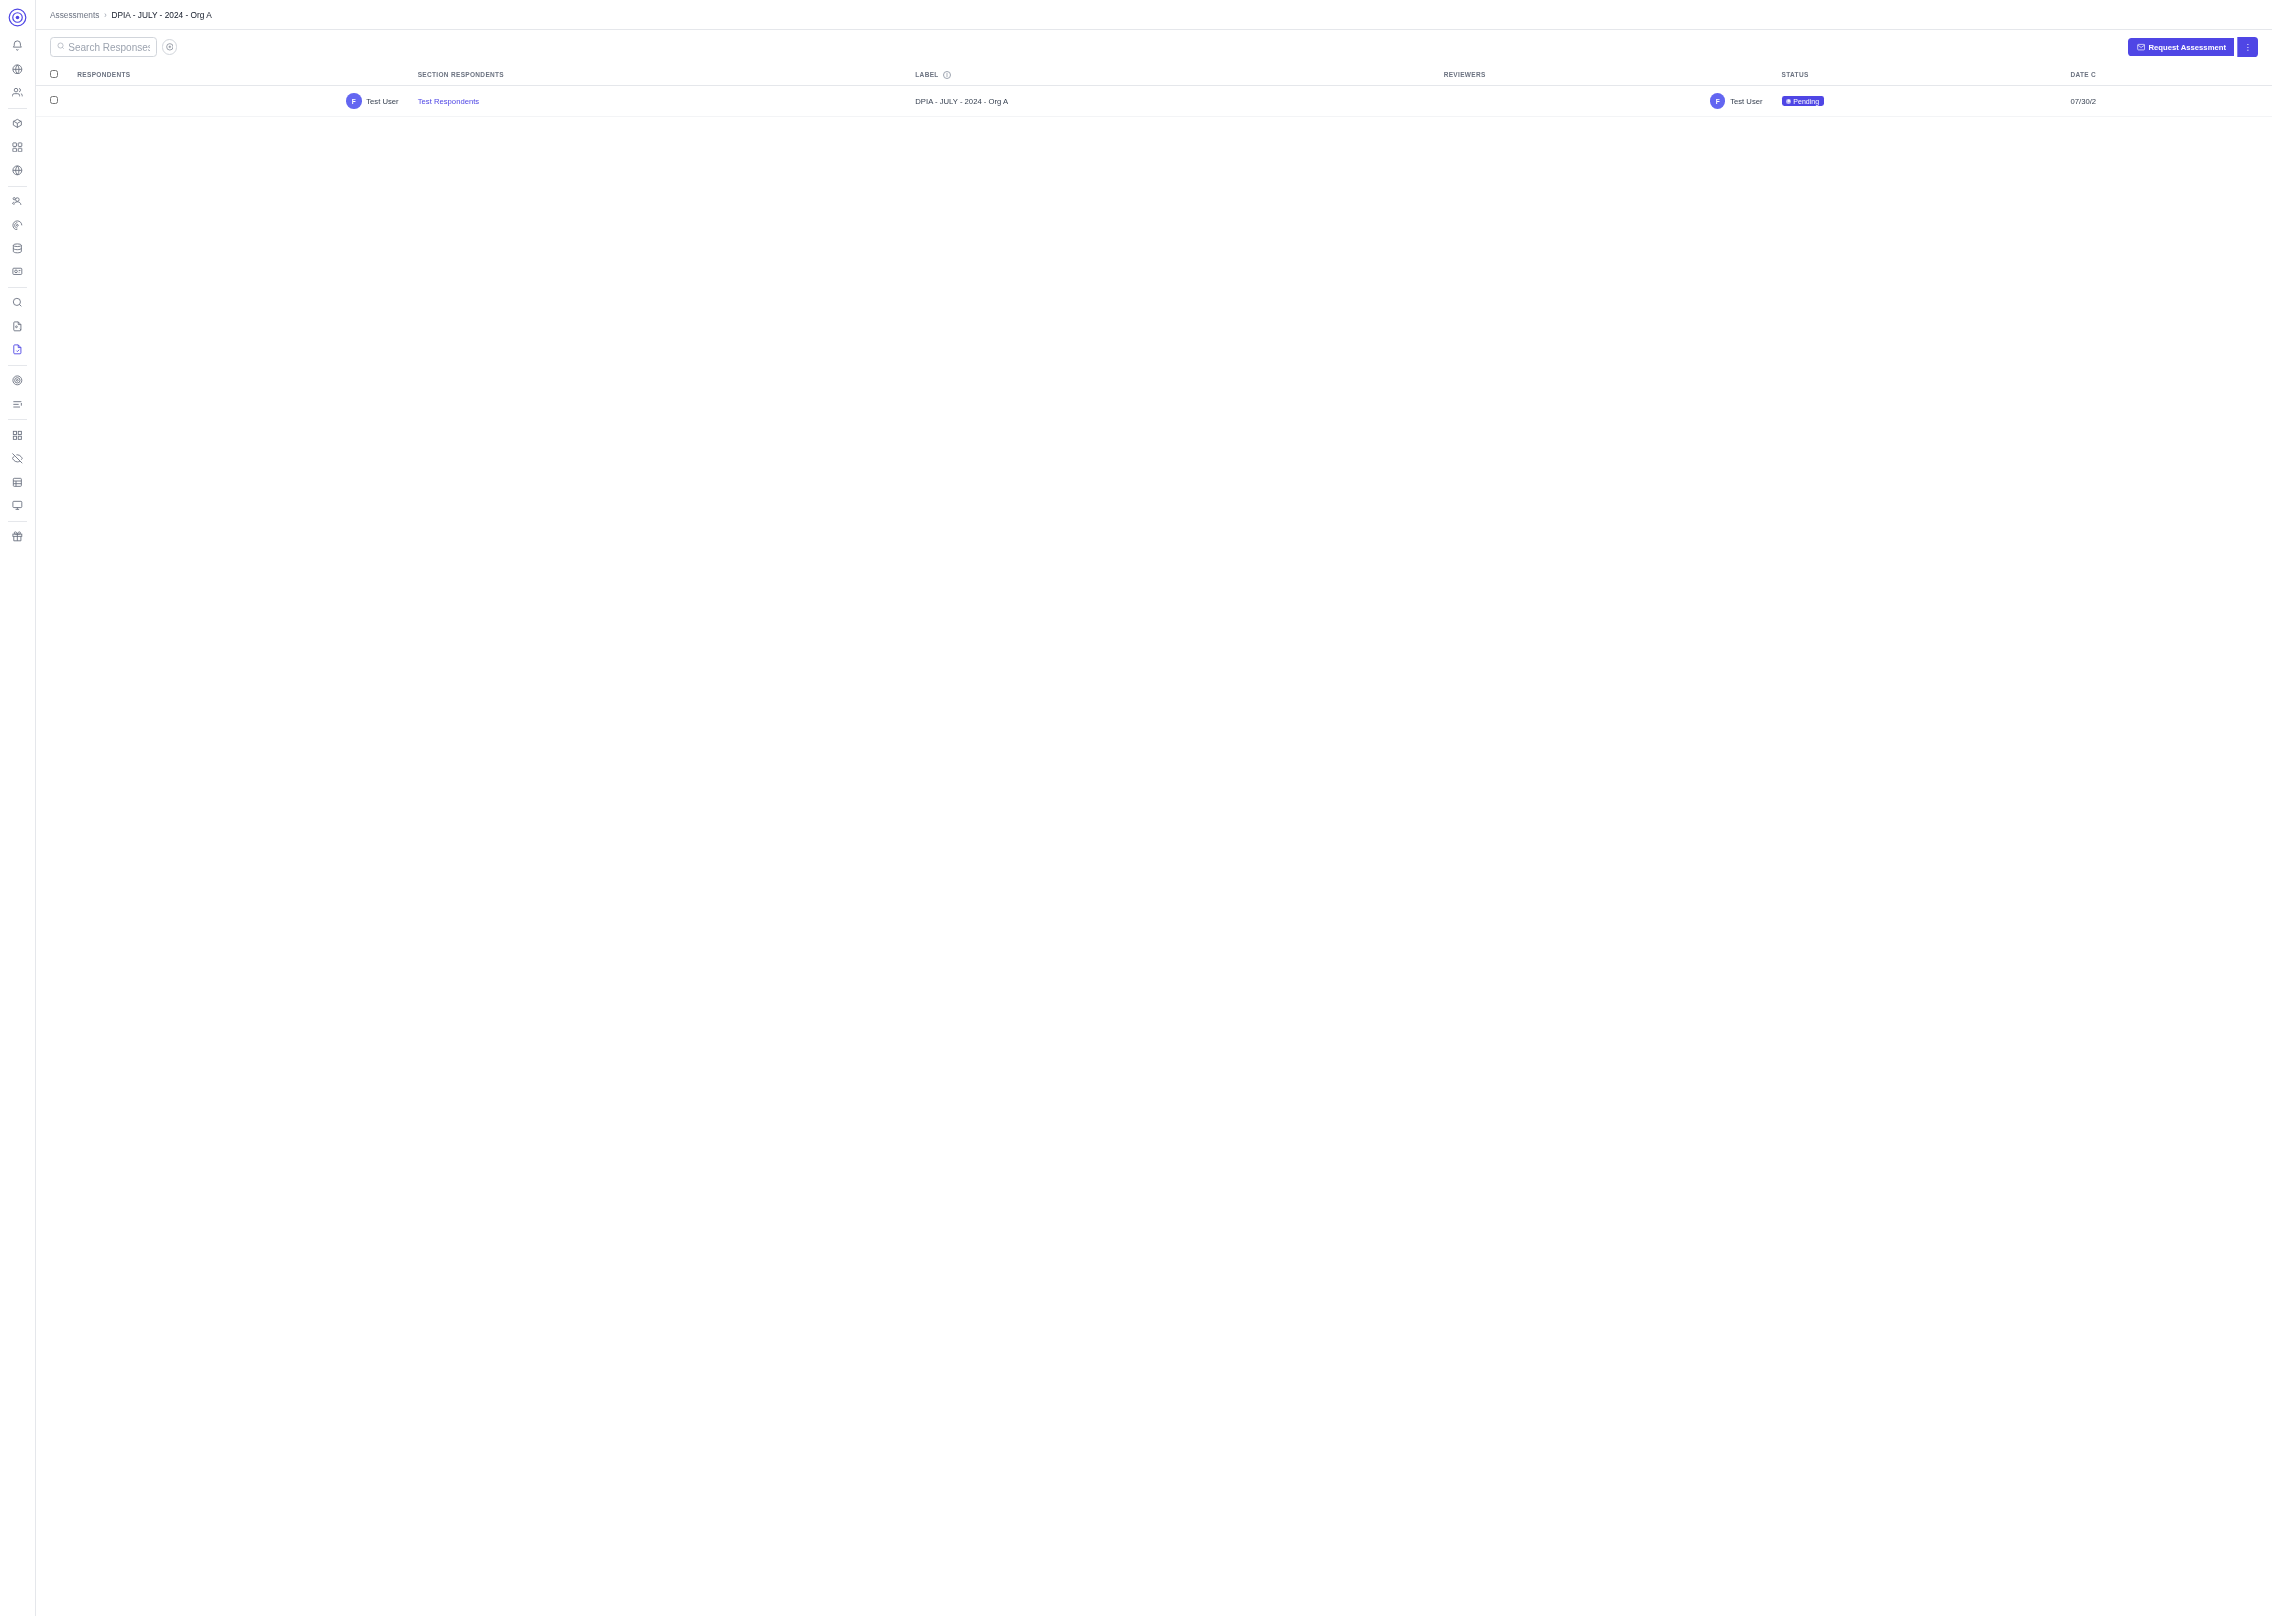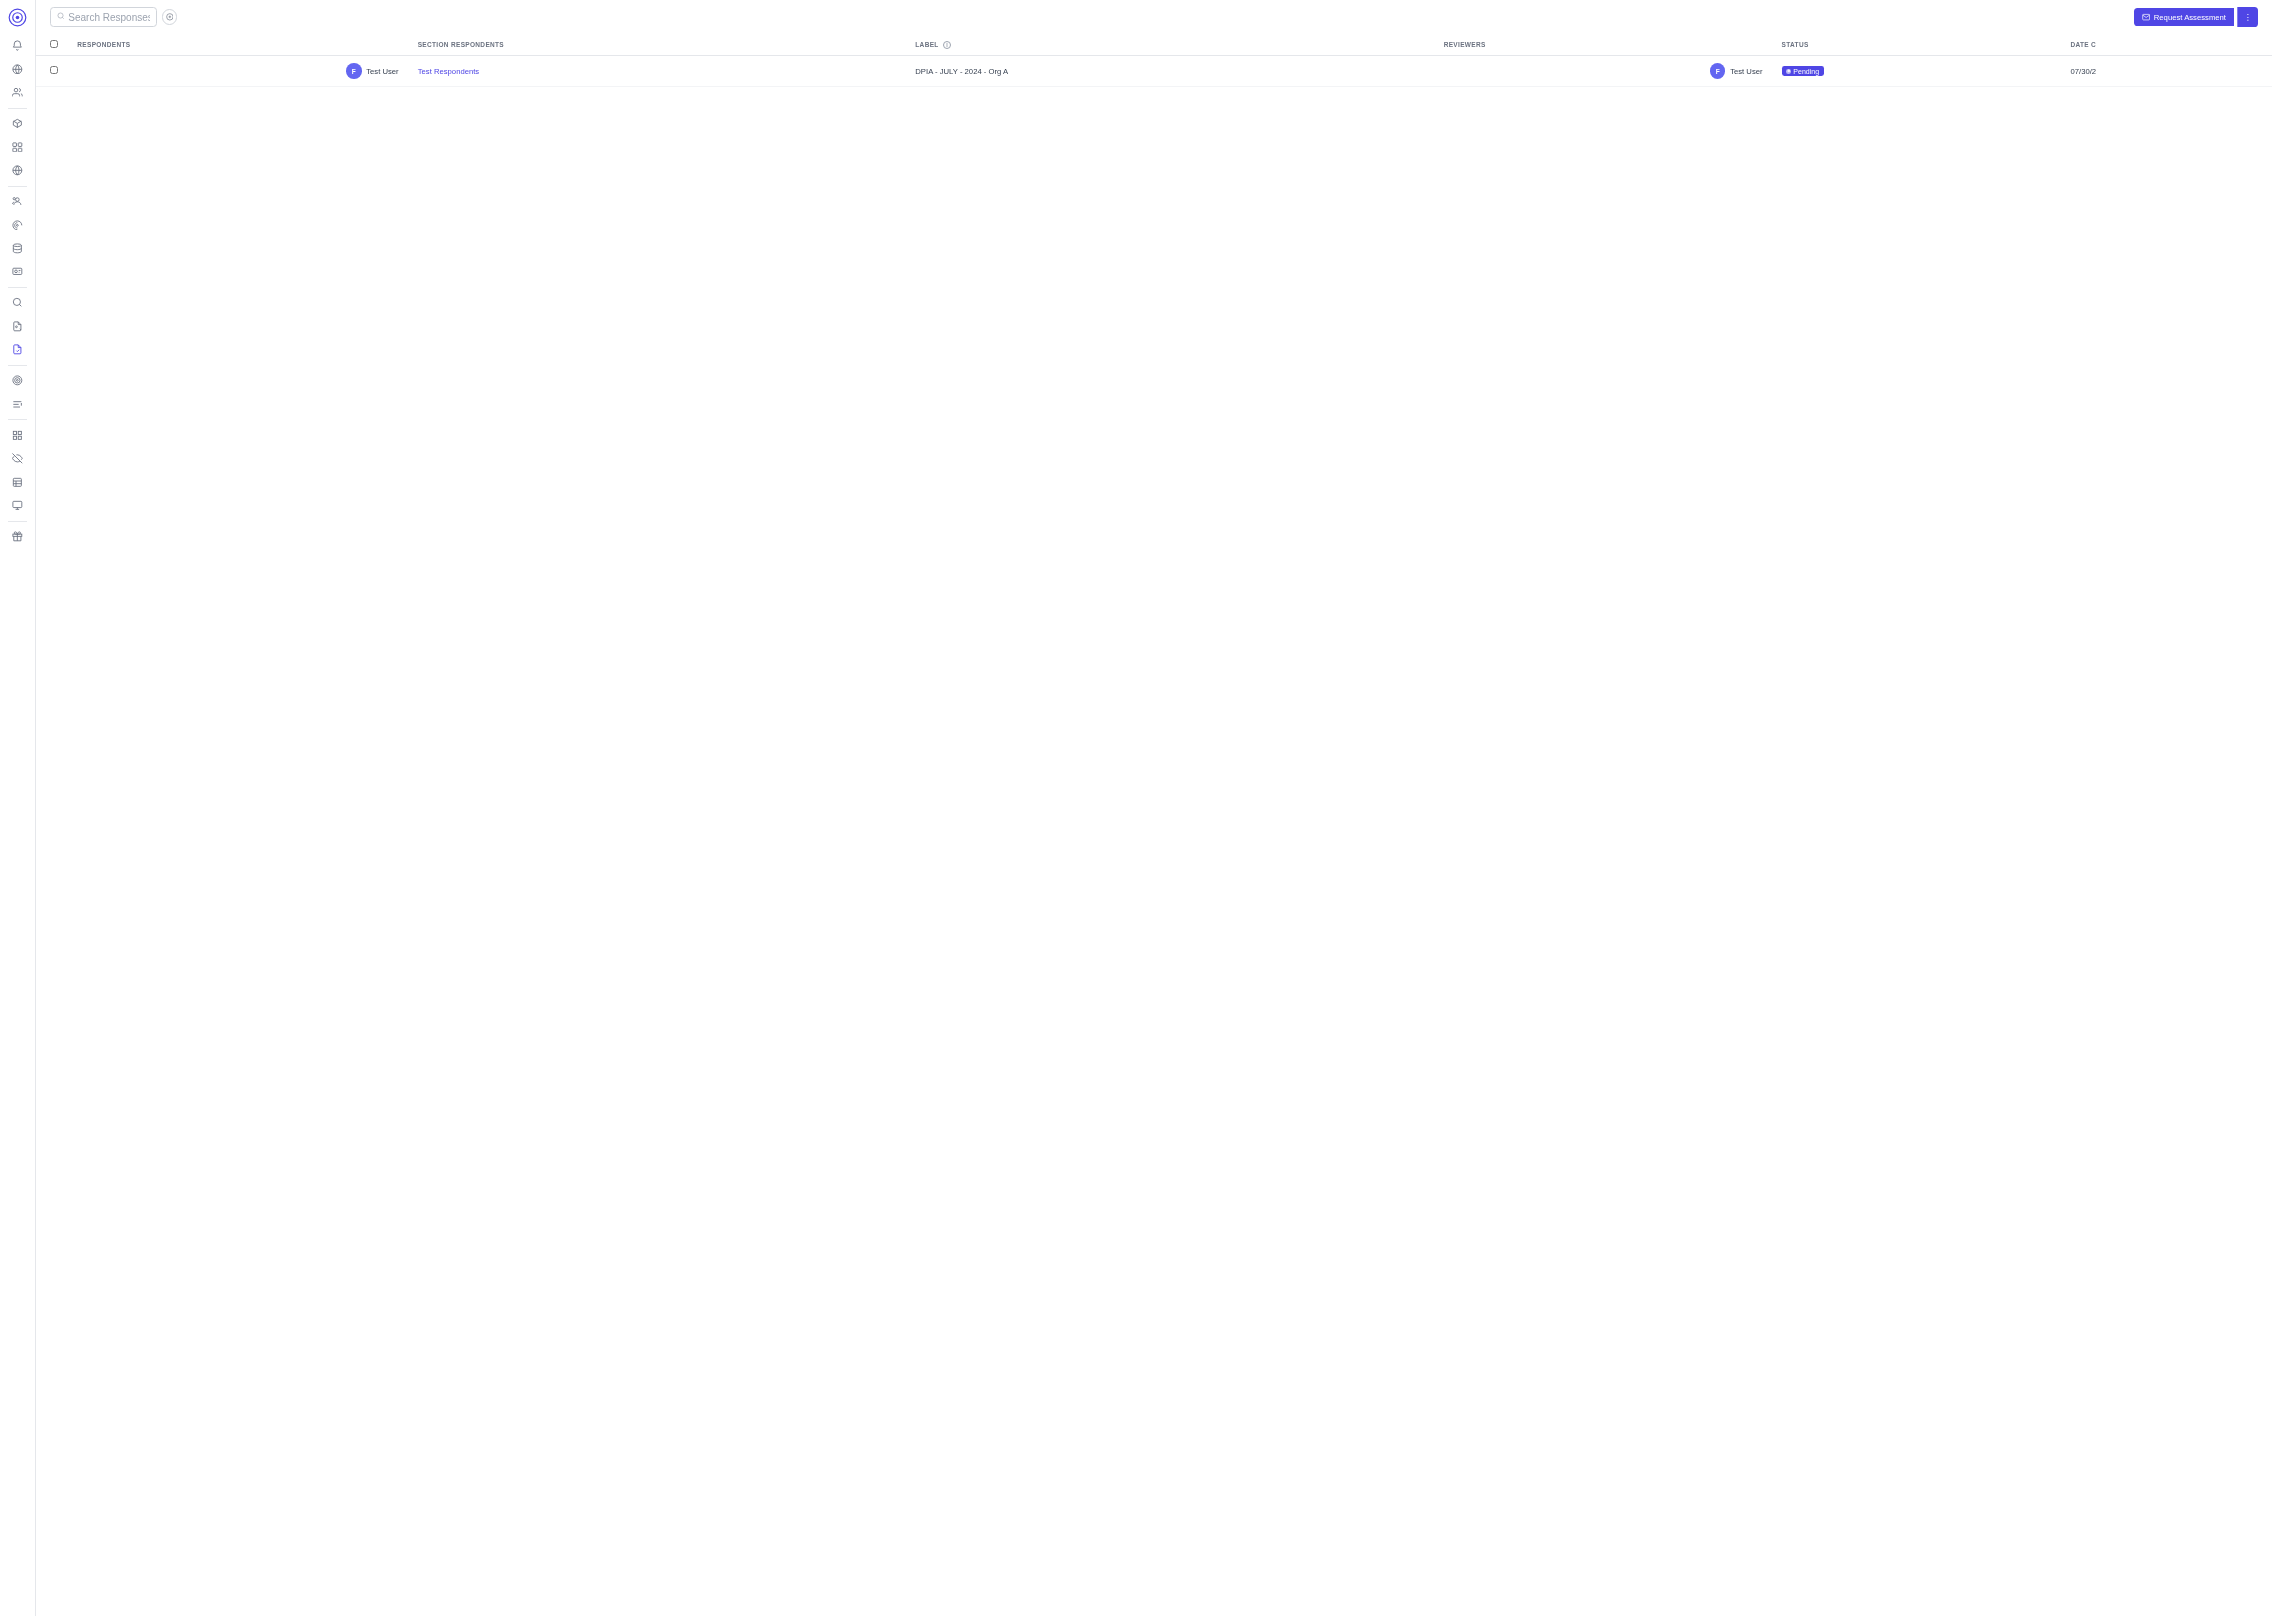--- a/index.html
+++ b/index.html
@@ -114,21 +114,21 @@
     .request-btn {
       display: flex;
       align-items: center;
       gap: 3.6px;
       background: #4f46e5;
       color: #fff;
       border: none;
       border-radius: 3.6px 0 0 3.6px;
       padding: 4.7px 8.3px;
       font-size: 7.7px;
-      font-weight: 400;
+      font-weight: 700;
       cursor: pointer;
     }
     .more-btn {
       background: #4f46e5;
       color: #fff;
       border: none;
       border-left: 0.6px solid rgba(255,255,255,0.3);
       border-radius: 0 3.6px 3.6px 0;
       padding: 4.7px 6px;
       cursor: pointer;
@@ -423,20 +423,25 @@
         <rect x="2" y="7" width="20" height="5"></rect>
         <line x1="12" y1="22" x2="12" y2="7"></line>
         <path d="M12 7H7.5a2.5 2.5 0 0 1 0-5C11 2 12 7 12 7z"></path>
         <path d="M12 7h4.5a2.5 2.5 0 0 0 0-5C13 2 12 7 12 7z"></path>
       </svg>
   </div>
 </nav>
 
 <div class="main">
 
+  <div class="header">
+    <a class="breadcrumb-link">Assessments</a>
+    <span class="breadcrumb-sep">›</span>
+    <span class="breadcrumb-current">DPIA - JULY - 2024 - Org A</span>
+  </div>
 
   <div class="toolbar">
     <div class="toolbar-left">
       <div class="search-box">
         <span class="search-icon-wrap">
           <svg width="7.7" height="7.7" viewBox="0 0 24 24" fill="none" stroke="#9ca3af" stroke-width="2">
               <circle cx="11" cy="11" r="8"></circle>
               <line x1="21" y1="21" x2="16.65" y2="16.65"></line>
             </svg>
         </span>

